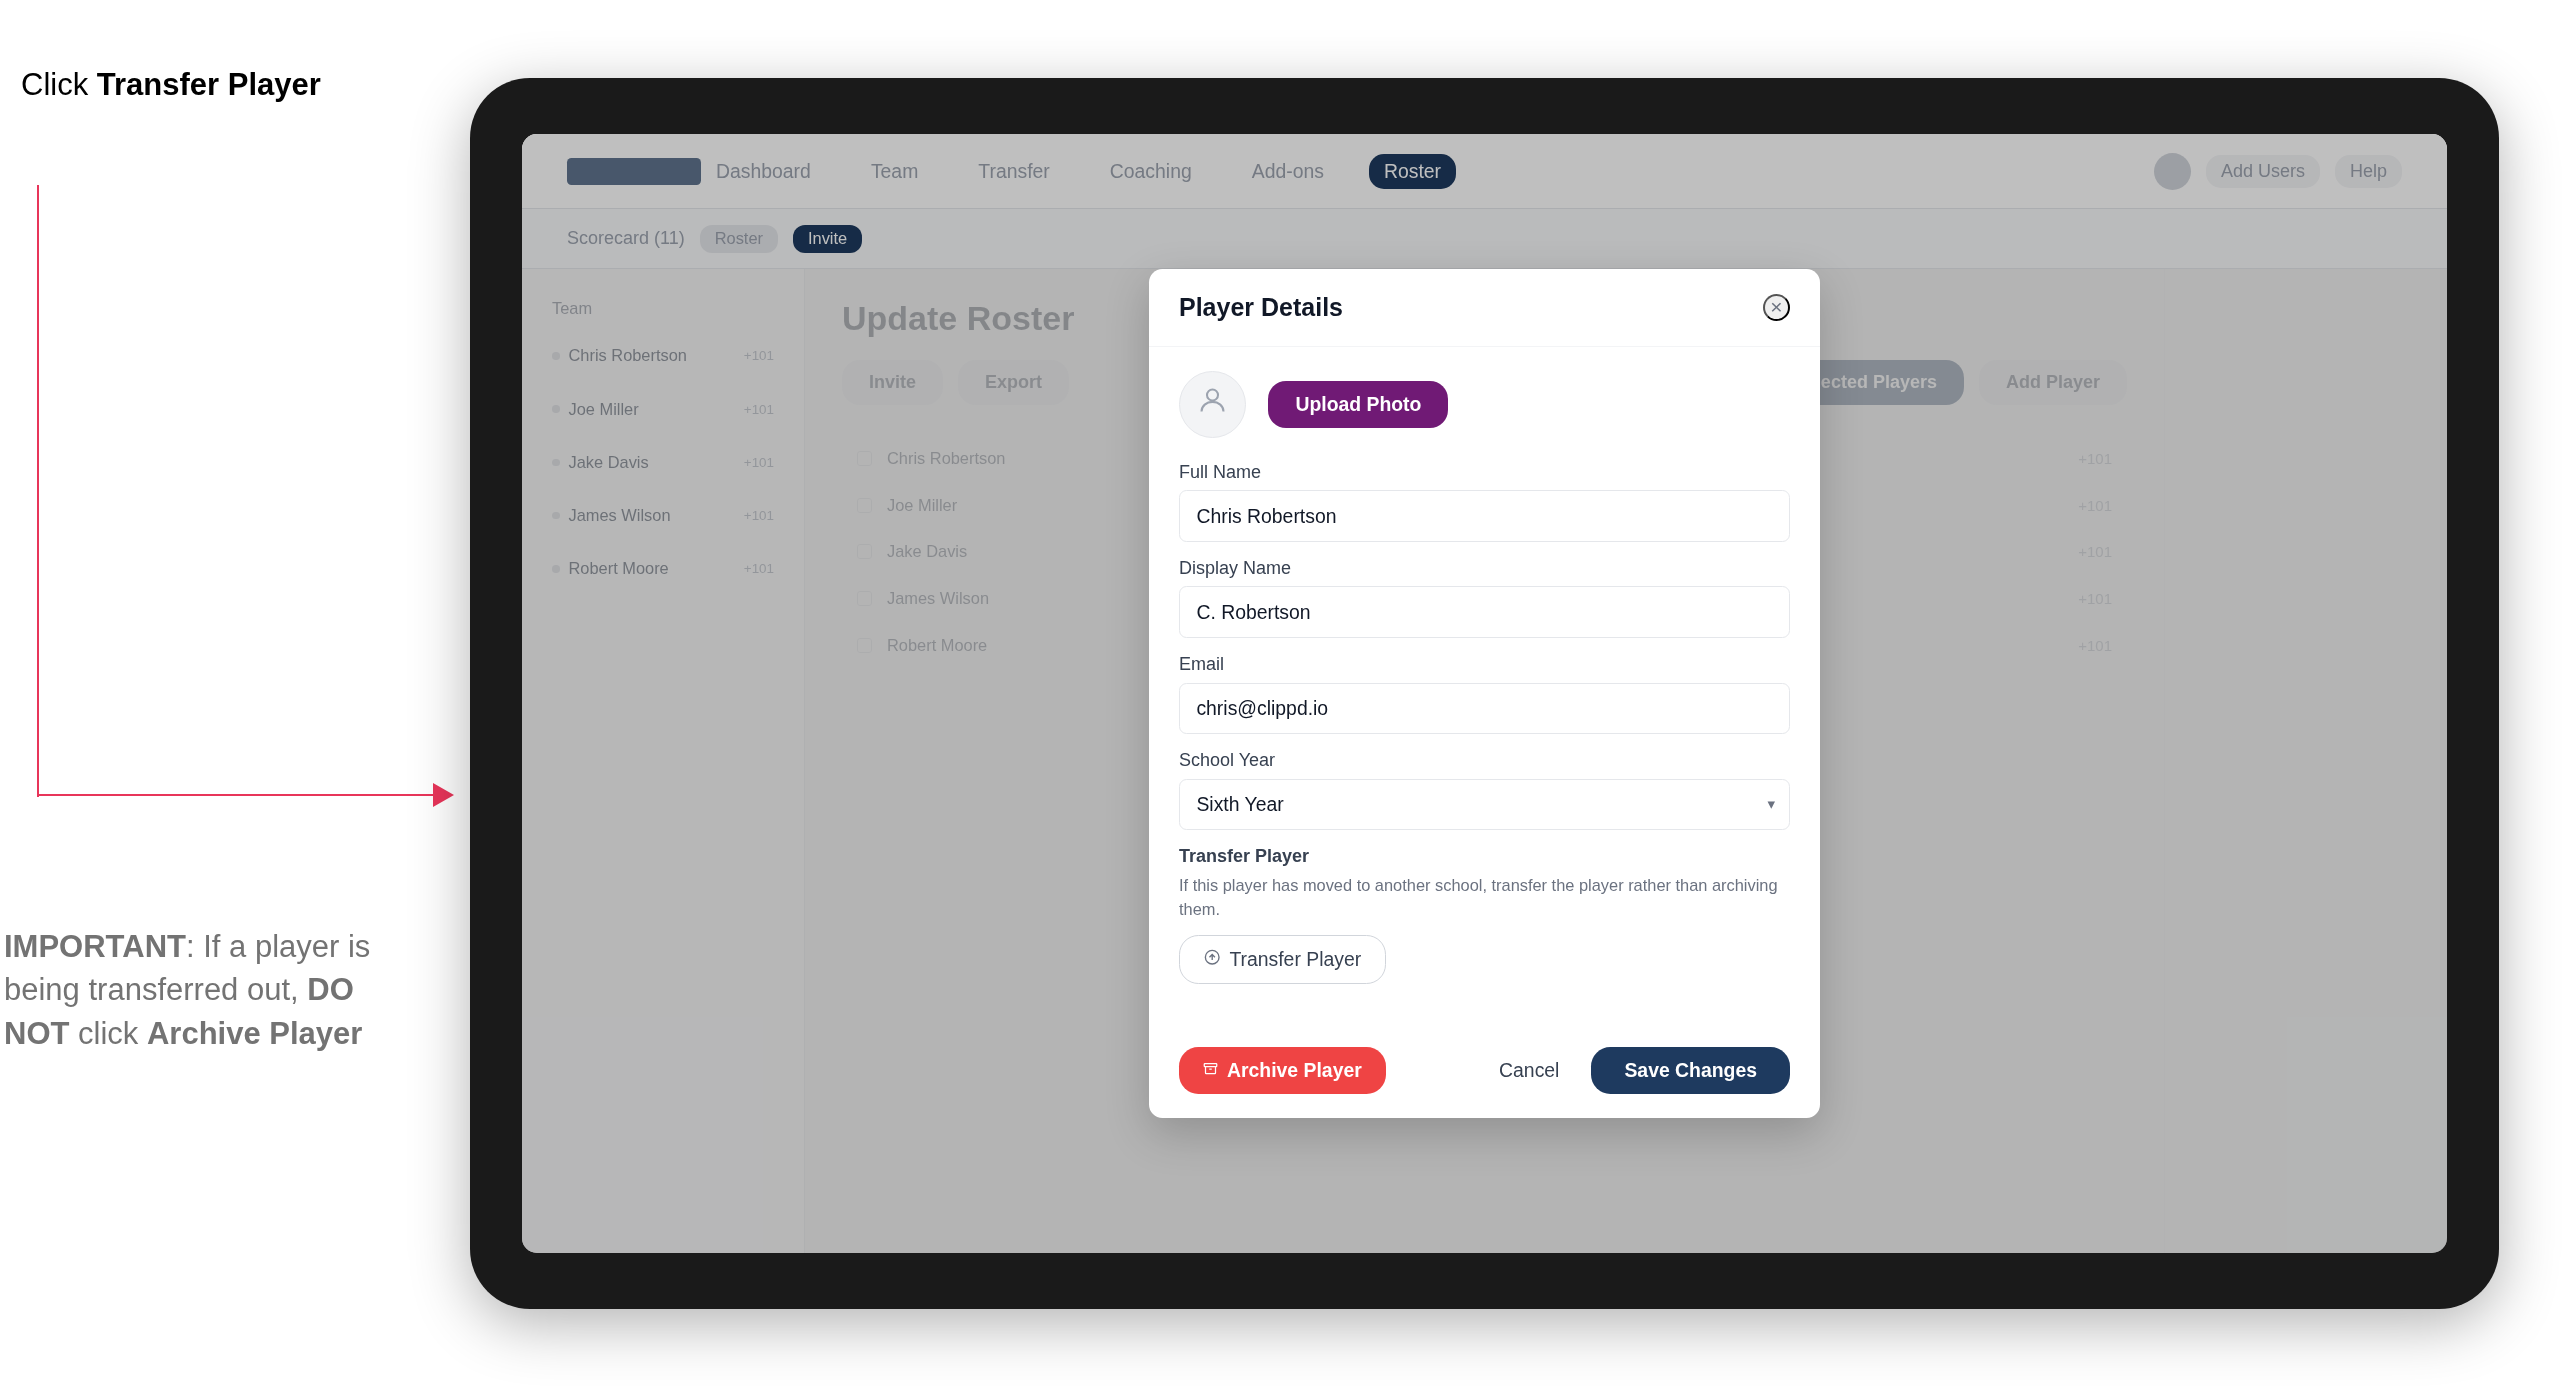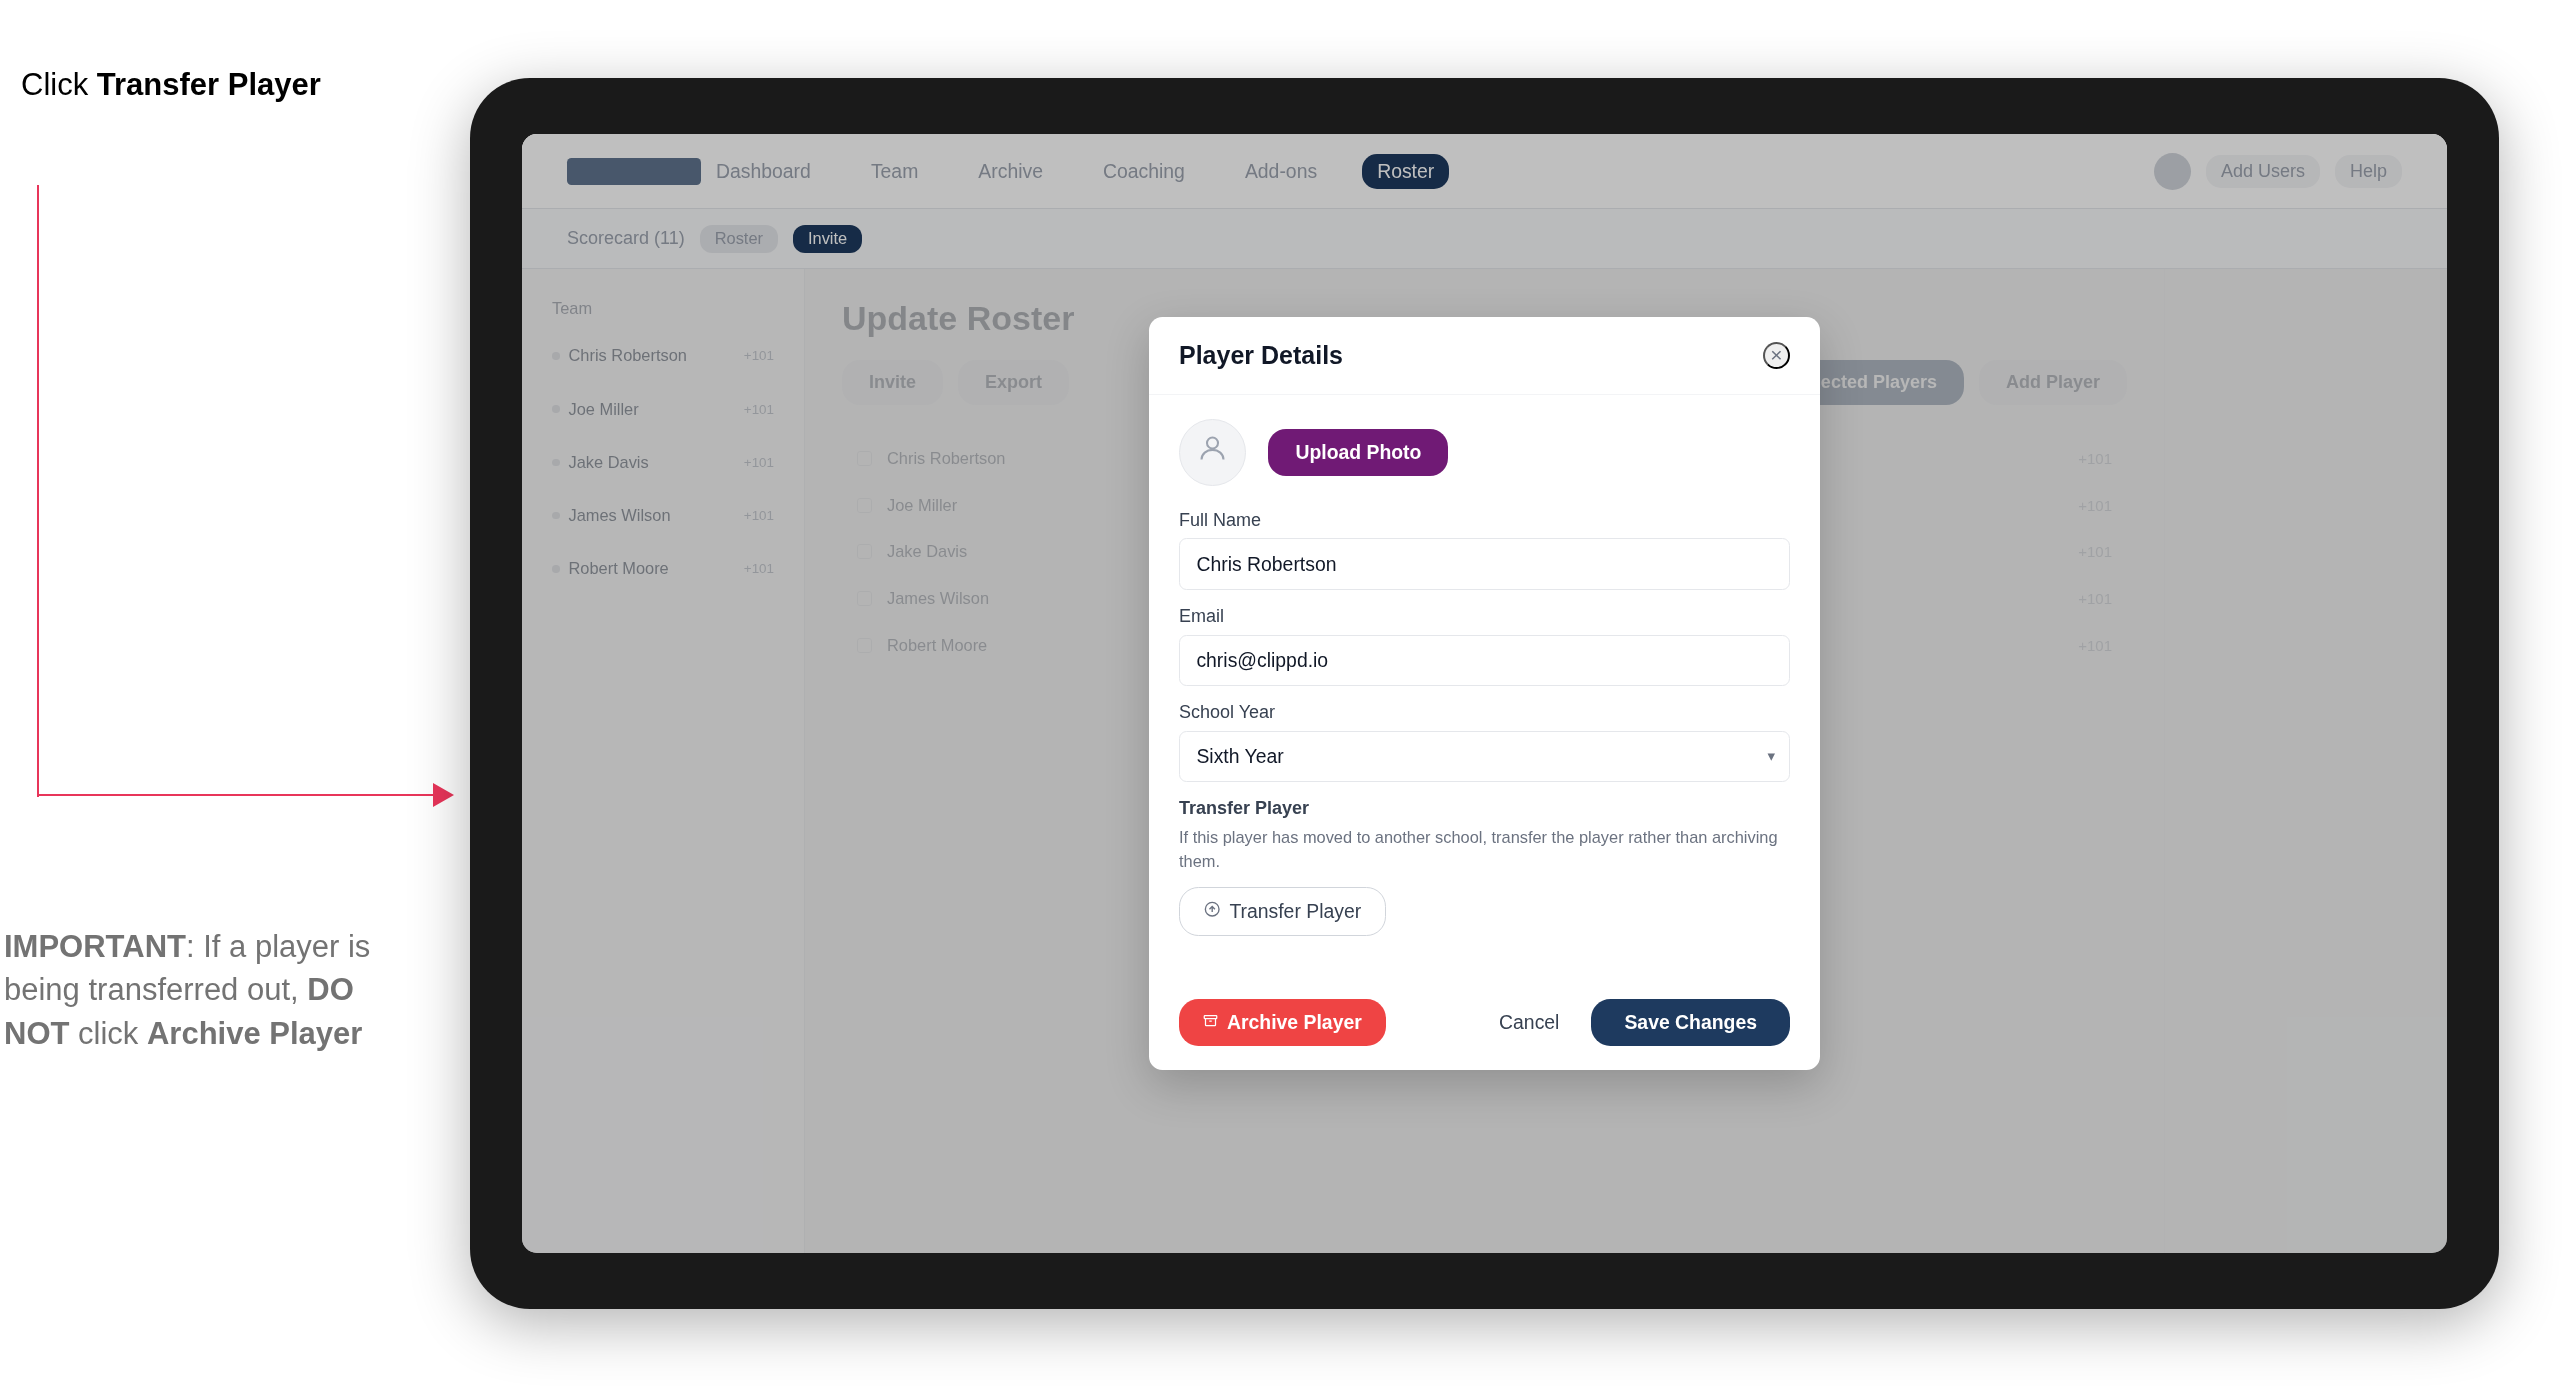--- a/index.html
+++ b/index.html
@@ -516,21 +516,21 @@
 </div>
 
 <div class="tablet">
   <div class="tablet-screen">
 
     <div class="app-header">
       <div class="app-logo"></div>
       <div class="nav-items">
         <div class="nav-item">Dashboard</div>
         <div class="nav-item">Team</div>
-        <div class="nav-item">Archive</div>
+        <div class="nav-item">Transfer</div>
         <div class="nav-item">Coaching</div>
         <div class="nav-item">Add-ons</div>
         <div class="nav-item active">Roster</div>
       </div>
       <div class="header-right">
         <div class="header-avatar"></div>
         <div class="header-name">Add Users</div>
         <div class="header-name">Help</div>
       </div>
     </div>
@@ -635,20 +635,24 @@
                 </span>
               </div>
               <button class="upload-photo-btn">Upload Photo</button>
             </div>
 
             <div class="form-group">
               <label class="form-label">Full Name</label>
               <input class="form-input" type="text" value="Chris Robertson" style="">
             </div>
 
+            <div class="form-group">
+              <label class="form-label">Display Name</label>
+              <input class="form-input" type="text" value="C. Robertson" style="">
+            </div>
 
             <div class="form-group">
               <label class="form-label">Email</label>
               <input class="form-input" type="email" value="chris@clippd.io" style="">
             </div>
 
             <div class="form-group">
               <label class="form-label">School Year</label>
               <div class="select-wrapper">
                 <select class="form-select">

